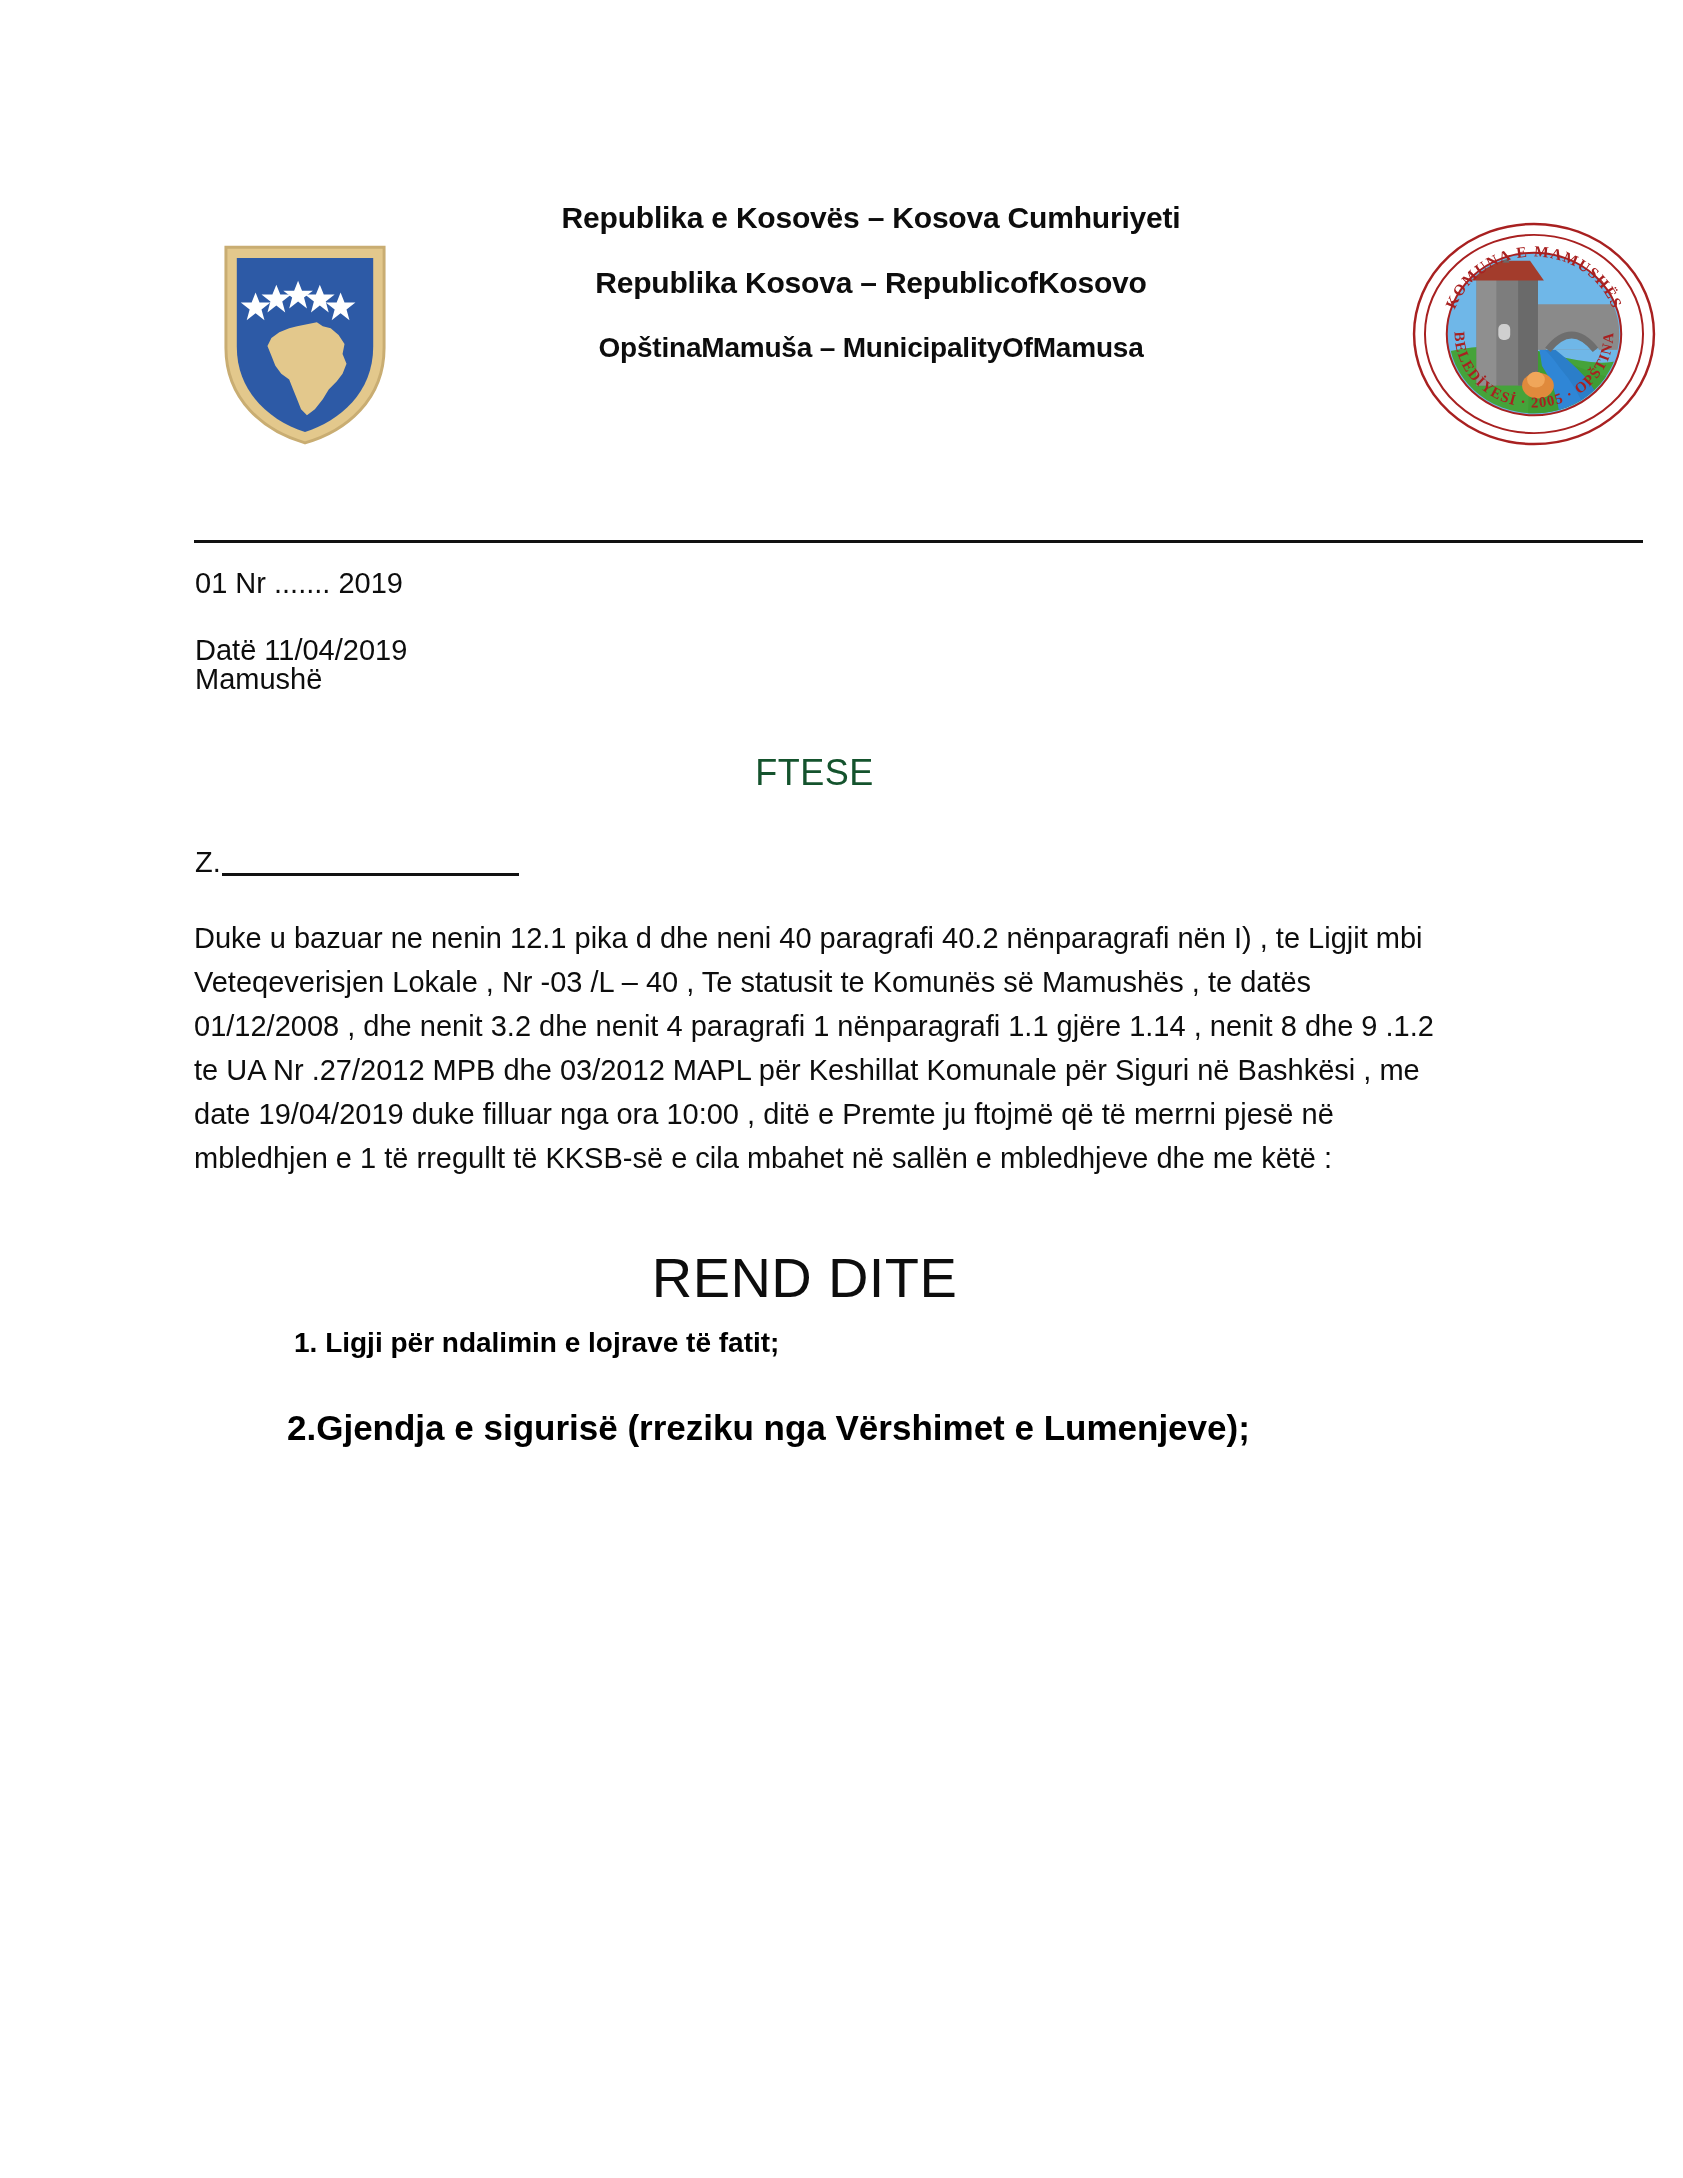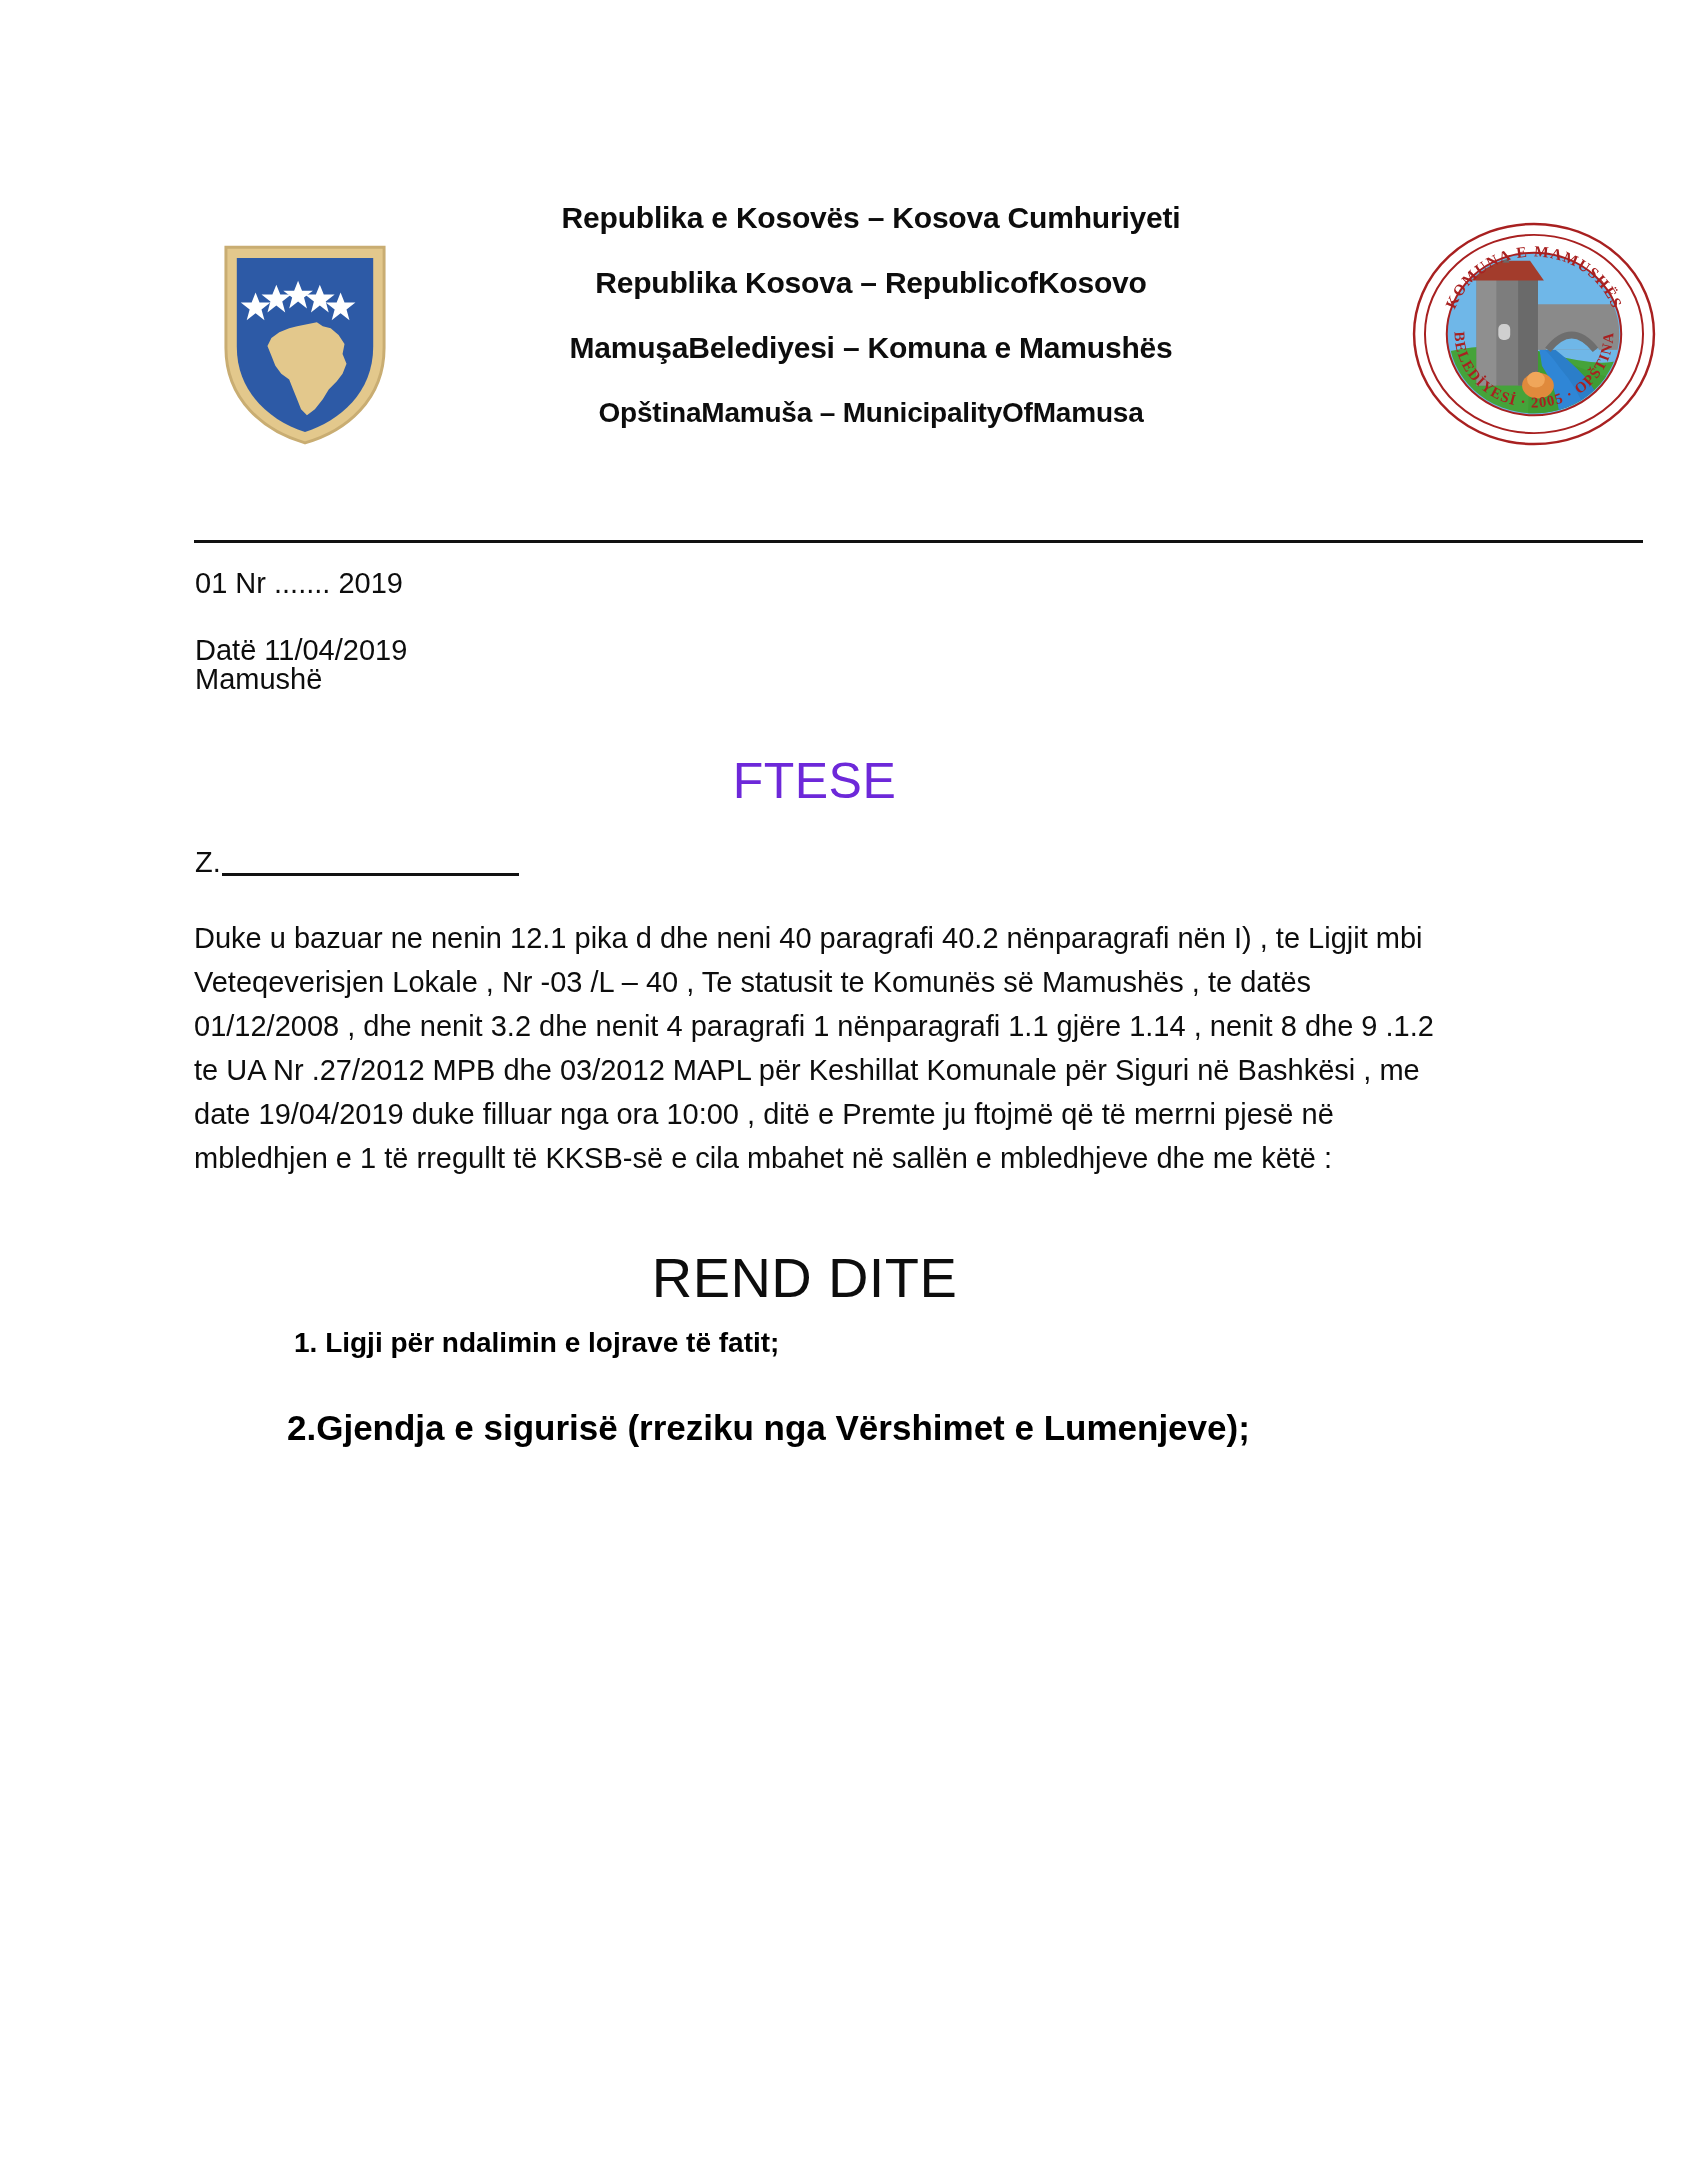--- a/index.html
+++ b/index.html
@@ -97,23 +97,23 @@
 
   
   .ftese {
     position: absolute;
     left: 0;
     top: 752px;
     width: 1683px;
     text-align: center;
     padding-right: 54px;
     box-sizing: border-box;
-    font-size: 50px;
+    font-size: 36px;
     letter-spacing: 0.5px;
-    color: #6d28d9;
+    color: #14532d;
   }
 
   
   .addressee {
     position: absolute;
     left: 195px;
     top: 846px;
     font-size: 29px;
     color: #0d0d0d;
     white-space: nowrap;
@@ -223,21 +223,20 @@
         </g>
         <path d="M88 84 L98 82 L104 86 L112 88 L120 95 L126 104 L124 114 L128 124 L124 134
                  L118 142 L110 150 L104 160 L96 170 L88 176 L82 170 L78 160 L74 150
                  L70 140 L62 134 L56 126 L52 116 L48 106 L52 98 L60 92 L70 88 L78 86 Z" fill="#e3c88c"></path>
       </svg>
     </div>
 
     <div class="header-lines">
       <div class="header-line hl1">Republika e Kosovës – Kosova Cumhuriyeti</div>
       <div class="header-line hl2">Republika Kosova – RepublicofKosovo</div>
-      <div class="header-line hl3">MamuşaBelediyesi – Komuna e Mamushës</div>
       <div class="header-line hl4">OpštinaMamuša – MunicipalityOfMamusa</div>
     </div>
 
     <div class="seal">
       <svg viewBox="0 0 248 228" width="246" height="226" xmlns="http://www.w3.org/2000/svg">
         <defs>
           <clipPath id="innerClip">
             <ellipse cx="124" cy="114" rx="86" ry="80"></ellipse>
           </clipPath>
           <path id="arcTop" d="M 40 114 A 84 78 0 0 1 208 114"></path>

